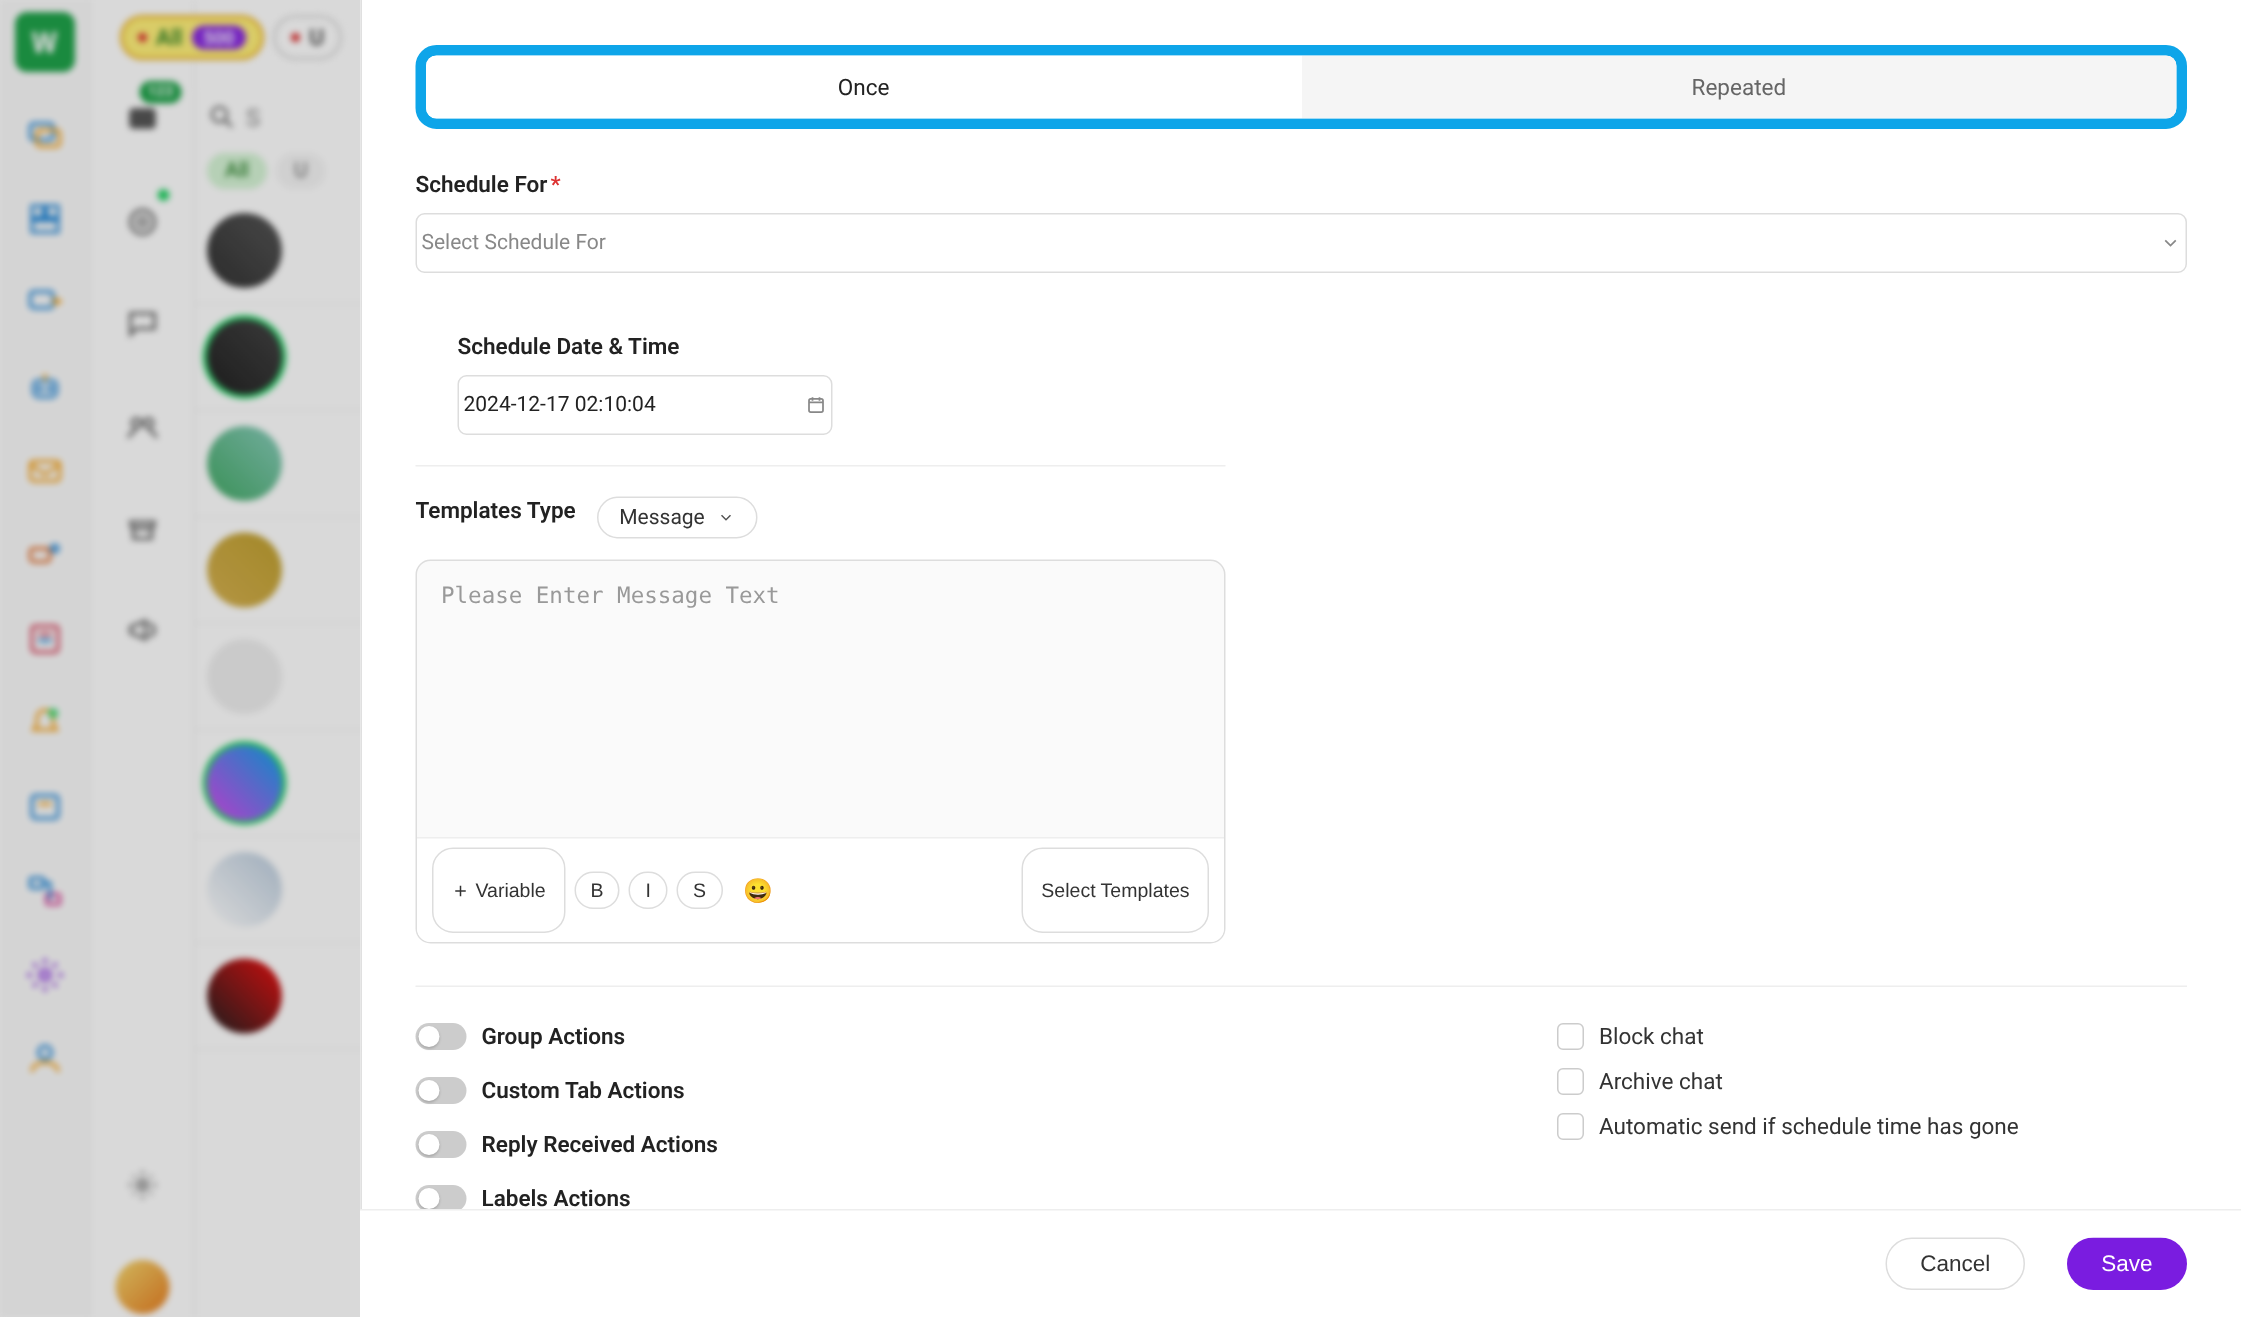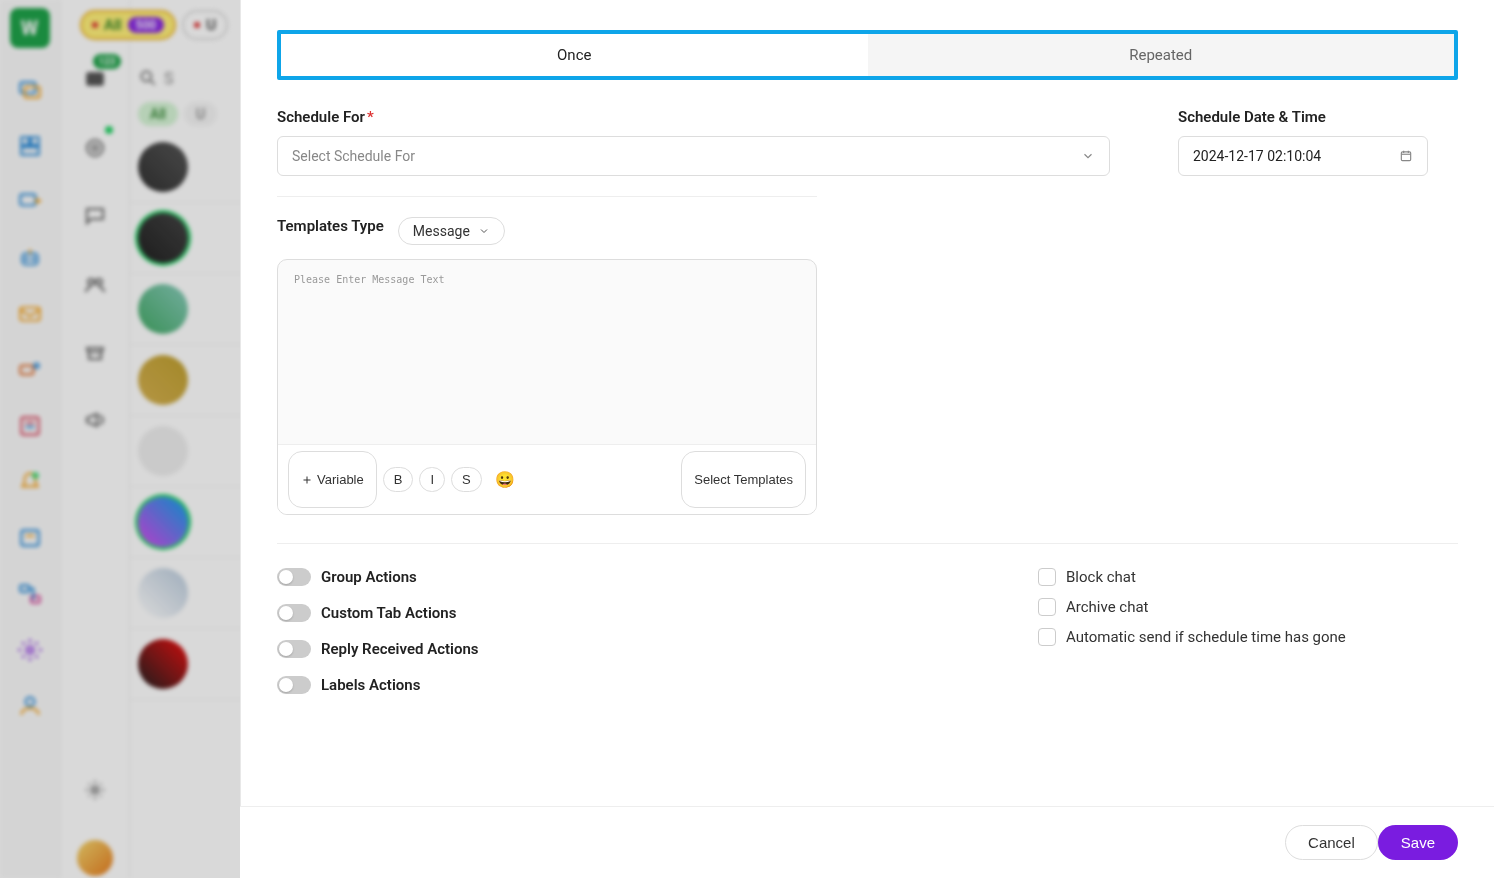--- a/index.html
+++ b/index.html
@@ -35,64 +35,64 @@
 .filter-row { display: flex; gap: 6px; padding: 6px 8px; }
 .filter-pill { background: #d6f5d6; color: #0a6b0a; padding: 4px 12px; border-radius: 14px; font-size: 14px; }
 .chat-item { display: flex; align-items: center; gap: 8px; padding: 10px 8px; border-bottom: 1px solid #f3f3f3; }
 .avatar { width: 50px; height: 50px; border-radius: 50%; background: #ddd; flex-shrink: 0; }
 .avatar.ring { box-shadow: 0 0 0 3px #25d366; }
 
 
 .modal { position: absolute; left: 240px; top: 0; right: 0; bottom: 0; background: #fff; padding: 30px 36px; overflow-y: auto; border-left: 1px solid #e8e8e8; }
 .modal-title { font-size: 22px; font-weight: 600; color: #222; margin-bottom: 28px; }
 
-.tabbar { display: flex; border: 4px solid #0ea5e9; border-radius: 2px; overflow: hidden; margin-bottom: 28px; }
+.tabbar { display: flex; border: 7px solid #0ea5e9; border-radius: 14px; overflow: hidden; margin-bottom: 28px; }
 .tab { flex: 1; padding: 12px; text-align: center; font-size: 15px; color: #666; cursor: pointer; }
 .tab.active { background: #fff; color: #222; }
 .tab.inactive { background: #f5f5f5; }
 
-.form-row { display: flex; gap: 40px; margin-bottom: 20px; }
+.form-row { display: flex; gap: 40px; margin-bottom: 20px; flex-direction: column; }
 .form-col { flex: 1; }
 .form-col.right { flex: 0 0 auto; width: 280px; margin-left: 28px; }
 .label { font-size: 15px; font-weight: 600; color: #222; margin-bottom: 10px; display: block; }
 .req { color: #d33; margin-left: 2px; }
 
-.select, .date-input { width: 100%; border: 1px solid #ddd; border-radius: 6px; padding: 10px 14px; font-size: 14px; background: #fff; display: flex; align-items: center; justify-content: space-between; color: #888; cursor: pointer; min-height: 40px; }
+.select, .date-input { width: 100%; border: 1px solid #ddd; border-radius: 6px; padding: 10px 3px; font-size: 14px; background: #fff; display: flex; align-items: center; justify-content: space-between; color: #888; cursor: pointer; min-height: 40px; }
 .select svg, .date-input svg { width: 14px; height: 14px; stroke: #888; }
 .date-input { color: #222; width: 250px; }
 
 .divider { border: none; border-top: 1px solid #eee; margin: 20px 0; }
 
 .tt-row { display: flex; gap: 14px; margin-bottom: 14px; }
 .tt-label { font-size: 15px; font-weight: 600; color: #222; }
 .tt-select { border: 1px solid #ddd; border-radius: 16px; padding: 5px 14px; display: flex; align-items: center; gap: 8px; font-size: 14px; color: #333; cursor: pointer; }
 .tt-select svg { width: 12px; height: 12px; stroke: #555; }
 
 .editor { border: 1px solid #ddd; border-radius: 10px; background: #fafafa; overflow: hidden; width: 540px; }
-.editor-text { width: 100%; min-height: 180px; padding: 14px 16px; border: none; background: transparent; font-size: 10px; color: #701a75; resize: none; outline: none; }
+.editor-text { width: 100%; min-height: 180px; padding: 14px 16px; border: none; background: transparent; font-size: 15px; color: #701a75; resize: none; outline: none; }
 .editor-text::placeholder { color: #999; }
 .editor-toolbar { display: flex; align-items: center; padding: 6px 10px; border-top: 1px solid #eee; background: #fff; gap: 6px; }
 .tool-btn { border: 1px solid #ddd; background: #fff; border-radius: 14px; padding: 20px 12px; font-size: 13px; color: #333; cursor: pointer; display: inline-flex; align-items: center; gap: 4px; }
 .tool-btn.icon-only { padding: 4px 10px; }
 .tool-btn svg { width: 12px; height: 12px; }
 .spacer { flex: 1; }
 
 .bottom-row { display: flex; gap: 60px; margin-top: 28px; padding-top: 24px; border-top: 1px solid #eee; }
 .toggle-list { display: flex; flex-direction: column; gap: 18px; }
 .toggle-item { display: flex; align-items: center; gap: 10px; }
 .toggle { width: 34px; height: 18px; background: #ccc; border-radius: 10px; position: relative; cursor: pointer; }
 .toggle::after { content: ''; position: absolute; width: 14px; height: 14px; background: #fff; border-radius: 50%; top: 2px; left: 2px; box-shadow: 0 1px 2px rgba(0,0,0,0.2); }
 .toggle-label { font-size: 15px; font-weight: 600; color: #222; }
 
 .check-list { display: flex; flex-direction: column; gap: 12px; }
 .check-item { display: flex; align-items: center; gap: 10px; }
 .checkbox { width: 18px; height: 18px; border: 1px solid #ccc; border-radius: 4px; cursor: pointer; }
 .check-label { font-size: 15px; color: #333; }
 
-.footer { position: absolute; left: 240px; right: 0; bottom: 0; padding: 18px 36px; display: flex; justify-content: flex-end; gap: 0; border-top: 1px solid #eee; background: #fff; }
+.footer { position: absolute; left: 240px; right: 0; bottom: 0; padding: 18px 36px; display: flex; justify-content: flex-end; gap: 28px; border-top: 1px solid #eee; background: #fff; }
 .btn { padding: 8px 22px; border-radius: 18px; font-size: 15px; cursor: pointer; border: 1px solid transparent; }
 .btn-cancel { background: #fff; color: #333; border-color: #ddd; }
 .btn-save { background: #7a1ce0; color: #fff; }
 
 .emoji-btn { font-size: 16px; padding: 2px 8px; cursor: pointer; }
 </style>
 </head>
 <body>
 
 <div class="app-bg">

